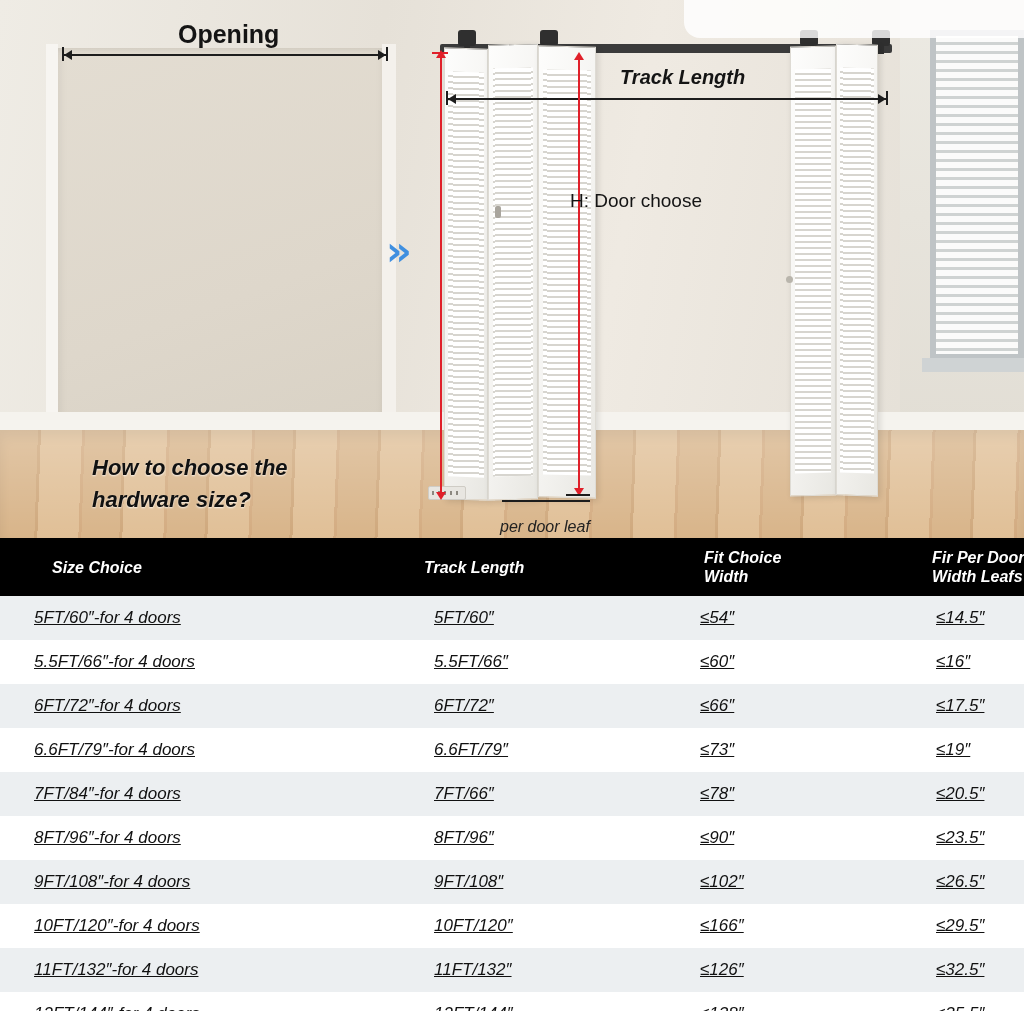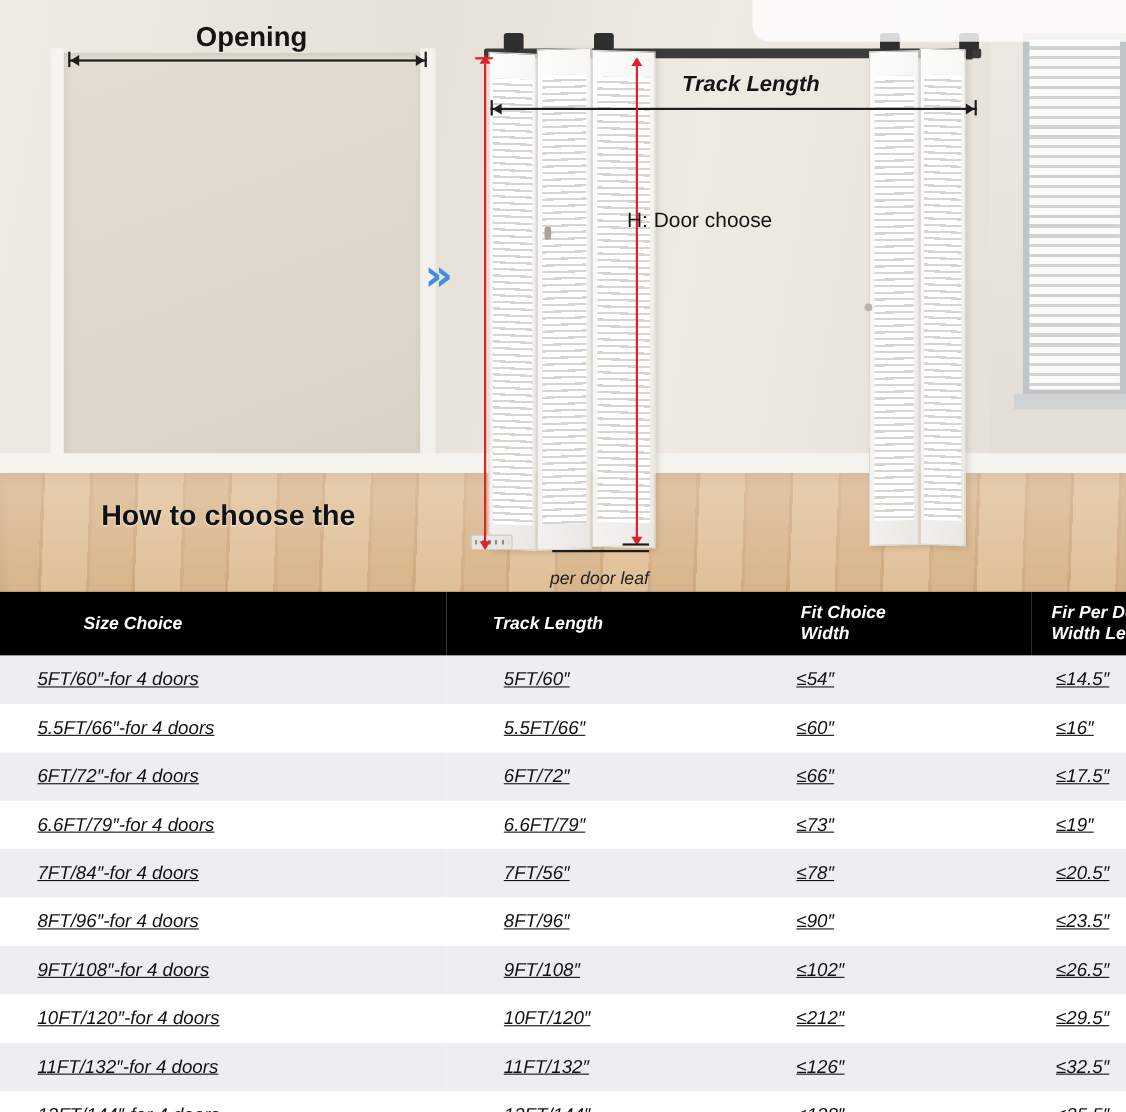--- a/index.html
+++ b/index.html
@@ -204,21 +204,21 @@
   .chev {
     position: absolute; left: 386px; top: 228px;
     font-size: 40px; color: #3f8fe0; font-weight: bold; letter-spacing: -10px;
     font-family: "DejaVu Sans", sans-serif;
   }
 
   .headline {
     position: absolute;
     left: 92px; top: 452px;
     width: 330px;
-    font-size: 26px; font-weight: bold; 
+    font-size: 22px; font-weight: bold; font-style: italic;
     color: #111; line-height: 32px;
     text-shadow: 0 1px 2px rgba(255,255,255,0.8);
   }
 
   .badge {
     position: absolute;
     left: 638px; top: 482px;
     width: 128px; height: 52px;
     background: #c8323c;
     border-radius: 6px 6px 0 0;
@@ -254,21 +254,21 @@
   thead th {
     background: #000000;
     color: #ffffff;
     font-size: 16px;
     font-style: italic;
     font-weight: bold;
     padding: 10px 0;
     text-align: left;
     line-height: 19px;
   }
-  thead th.c0 { padding-left: 76px; width: 330px; }
+  thead th.c0 { padding-left: 52px; width: 330px; }
   thead th.c1 { padding-left: 42px; width: 262px; text-align: left; }
   thead th.c2 { padding-left: 18px; width: 210px; }
   thead th.c3 { padding-left: 18px; width: 222px; }
   tbody td {
     font-size: 17px;
     font-style: italic;
     color: #111;
     padding: 11px 0;
     height: 22px;
     text-decoration: underline;
@@ -351,20 +351,21 @@
     <div class="dim-line h" style="left:566px; top:494px; width:24px; background:#1d1d1d;"></div>
     <div class="label door-height">H: Door choose</div>
 
     <div class="dim-line h" style="left:502px; top:500px; width:88px;"></div>
     <div class="label per-leaf">per door leaf</div>
 
     <div class="chev">»</div>
 
     <div class="headline">
       <span>How to choose the</span><br>
+      <span>hardware size?</span>
     </div>
 
 
     <div class="note-bg"></div>
   </div>
 
   <div class="table-wrap">
     <table>
       <thead>
         <tr>
@@ -400,40 +401,40 @@
             <td class="c3">≤17.5″</td>
           </tr>
           <tr>
             <td class="c0">6.6FT/79″-for 4 doors</td>
             <td class="c1">6.6FT/79″</td>
             <td class="c2">≤73″</td>
             <td class="c3">≤19″</td>
           </tr>
           <tr>
             <td class="c0">7FT/84″-for 4 doors</td>
-            <td class="c1">7FT/56″</td>
+            <td class="c1">7FT/66″</td>
             <td class="c2">≤78″</td>
             <td class="c3">≤20.5″</td>
           </tr>
           <tr>
             <td class="c0">8FT/96″-for 4 doors</td>
             <td class="c1">8FT/96″</td>
             <td class="c2">≤90″</td>
             <td class="c3">≤23.5″</td>
           </tr>
           <tr>
             <td class="c0">9FT/108″-for 4 doors</td>
             <td class="c1">9FT/108″</td>
             <td class="c2">≤102″</td>
             <td class="c3">≤26.5″</td>
           </tr>
           <tr>
             <td class="c0">10FT/120″-for 4 doors</td>
             <td class="c1">10FT/120″</td>
-            <td class="c2">≤212″</td>
+            <td class="c2">≤166″</td>
             <td class="c3">≤29.5″</td>
           </tr>
           <tr>
             <td class="c0">11FT/132″-for 4 doors</td>
             <td class="c1">11FT/132″</td>
             <td class="c2">≤126″</td>
             <td class="c3">≤32.5″</td>
           </tr>
           <tr>
             <td class="c0">12FT/144″-for 4 doors</td>

